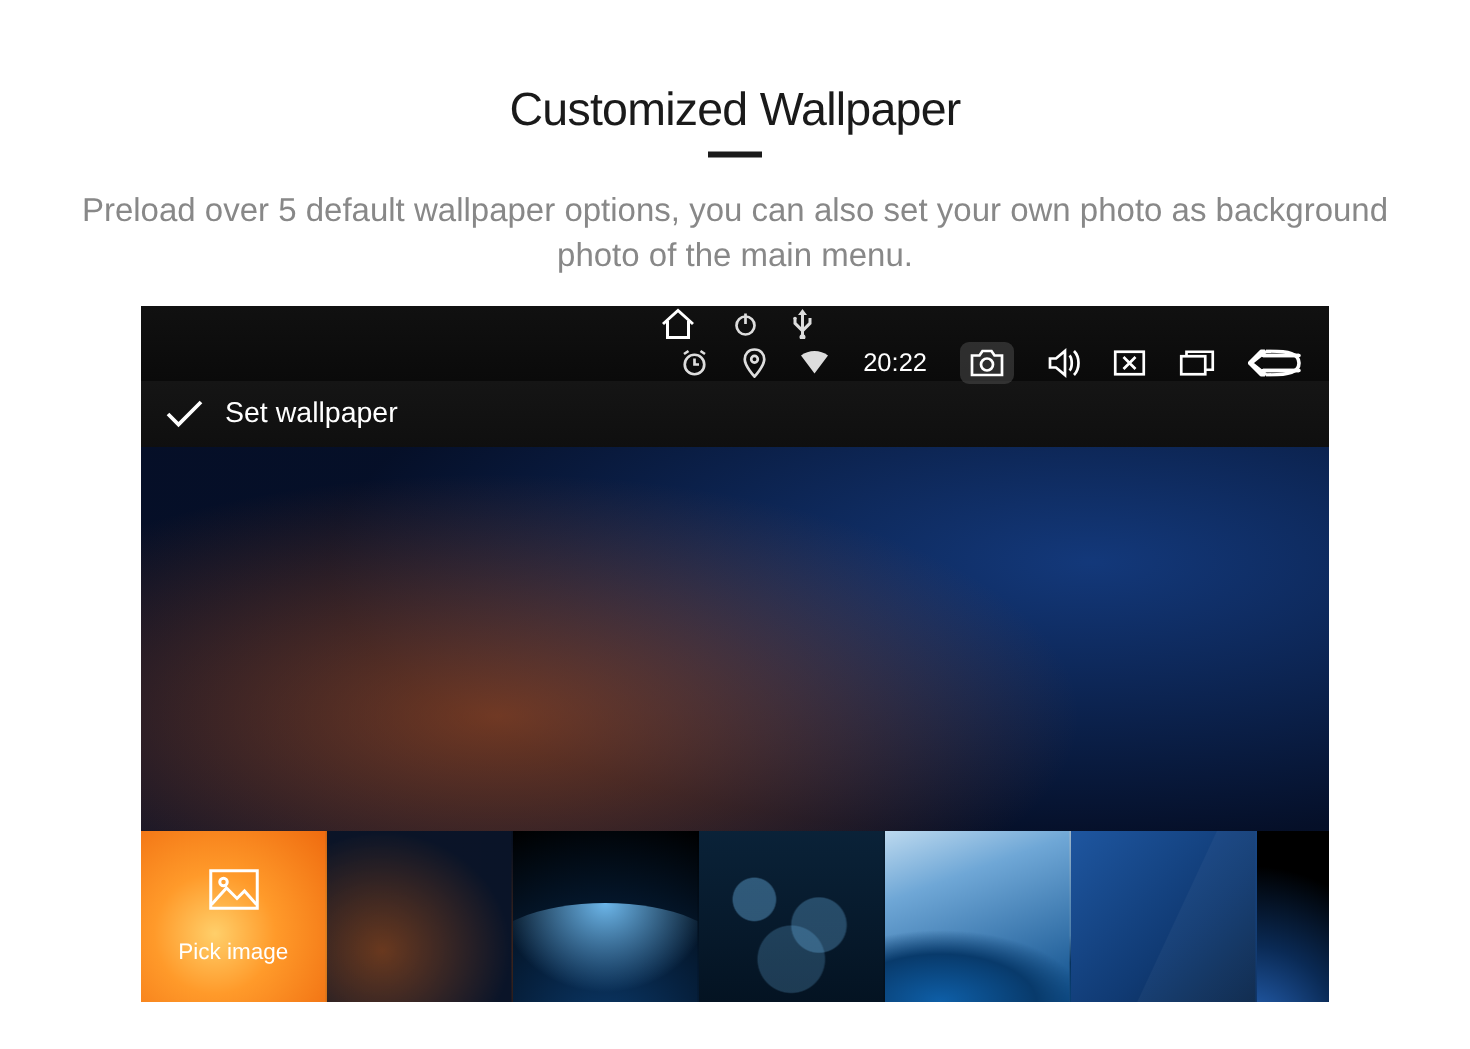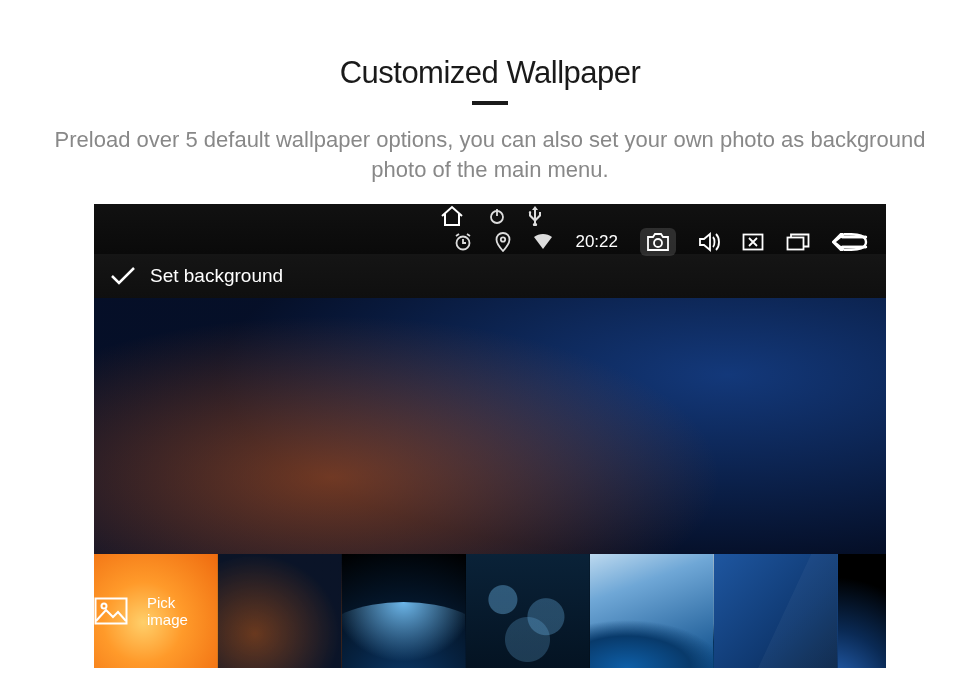--- a/index.html
+++ b/index.html
@@ -92,22 +92,23 @@
   .thumb {
     width: 124px;
     height: 114px;
     flex: 0 0 124px;
     position: relative;
     border-right: 1px solid rgba(0,0,0,0.15);
   }
   .thumb-pick {
     background: radial-gradient(circle at 40% 60%, #ffcf6a 0%, #ff9a2a 40%, #ef6b0f 100%);
     display: flex;
+    flex-direction: column;
     align-items: center;
-    justify-content: space-between;
+    justify-content: center;
     color: #fff;
     gap: 19px;
   }
   .thumb-pick-label { font-size: 15px; }
   .thumb-gradient-dark {
     background: radial-gradient(ellipse at 30% 70%, rgba(190,90,30,0.5), rgba(10,20,40,0.95) 70%), linear-gradient(120deg,#1a1818,#0c1628);
   }
   .thumb-planet {
     background:
       radial-gradient(circle at 50% 120%, #0b3a6b 0%, #06213f 40%, #000 100%),
@@ -232,21 +233,21 @@
       </span>
     </div>
   </div>
 
   <div class="action-row">
     <span class="icon">
       <svg width="26" height="20" viewBox="0 0 26 20" fill="none" stroke="#fff" stroke-width="2.5">
         <path d="M2 10 L9 17 L24 2"></path>
       </svg>
     </span>
-    <span>Set background</span>
+    <span>Set wallpaper</span>
   </div>
 
   <div class="preview"></div>
 
   <div class="thumb-strip">
     <div class="thumb thumb-pick">
       <span class="icon">
         <svg width="34" height="28" viewBox="0 0 34 28" fill="none" stroke="#fff" stroke-width="2">
           <rect x="1.5" y="1.5" width="31" height="25"></rect>
           <circle cx="10" cy="9" r="2.5"></circle>

